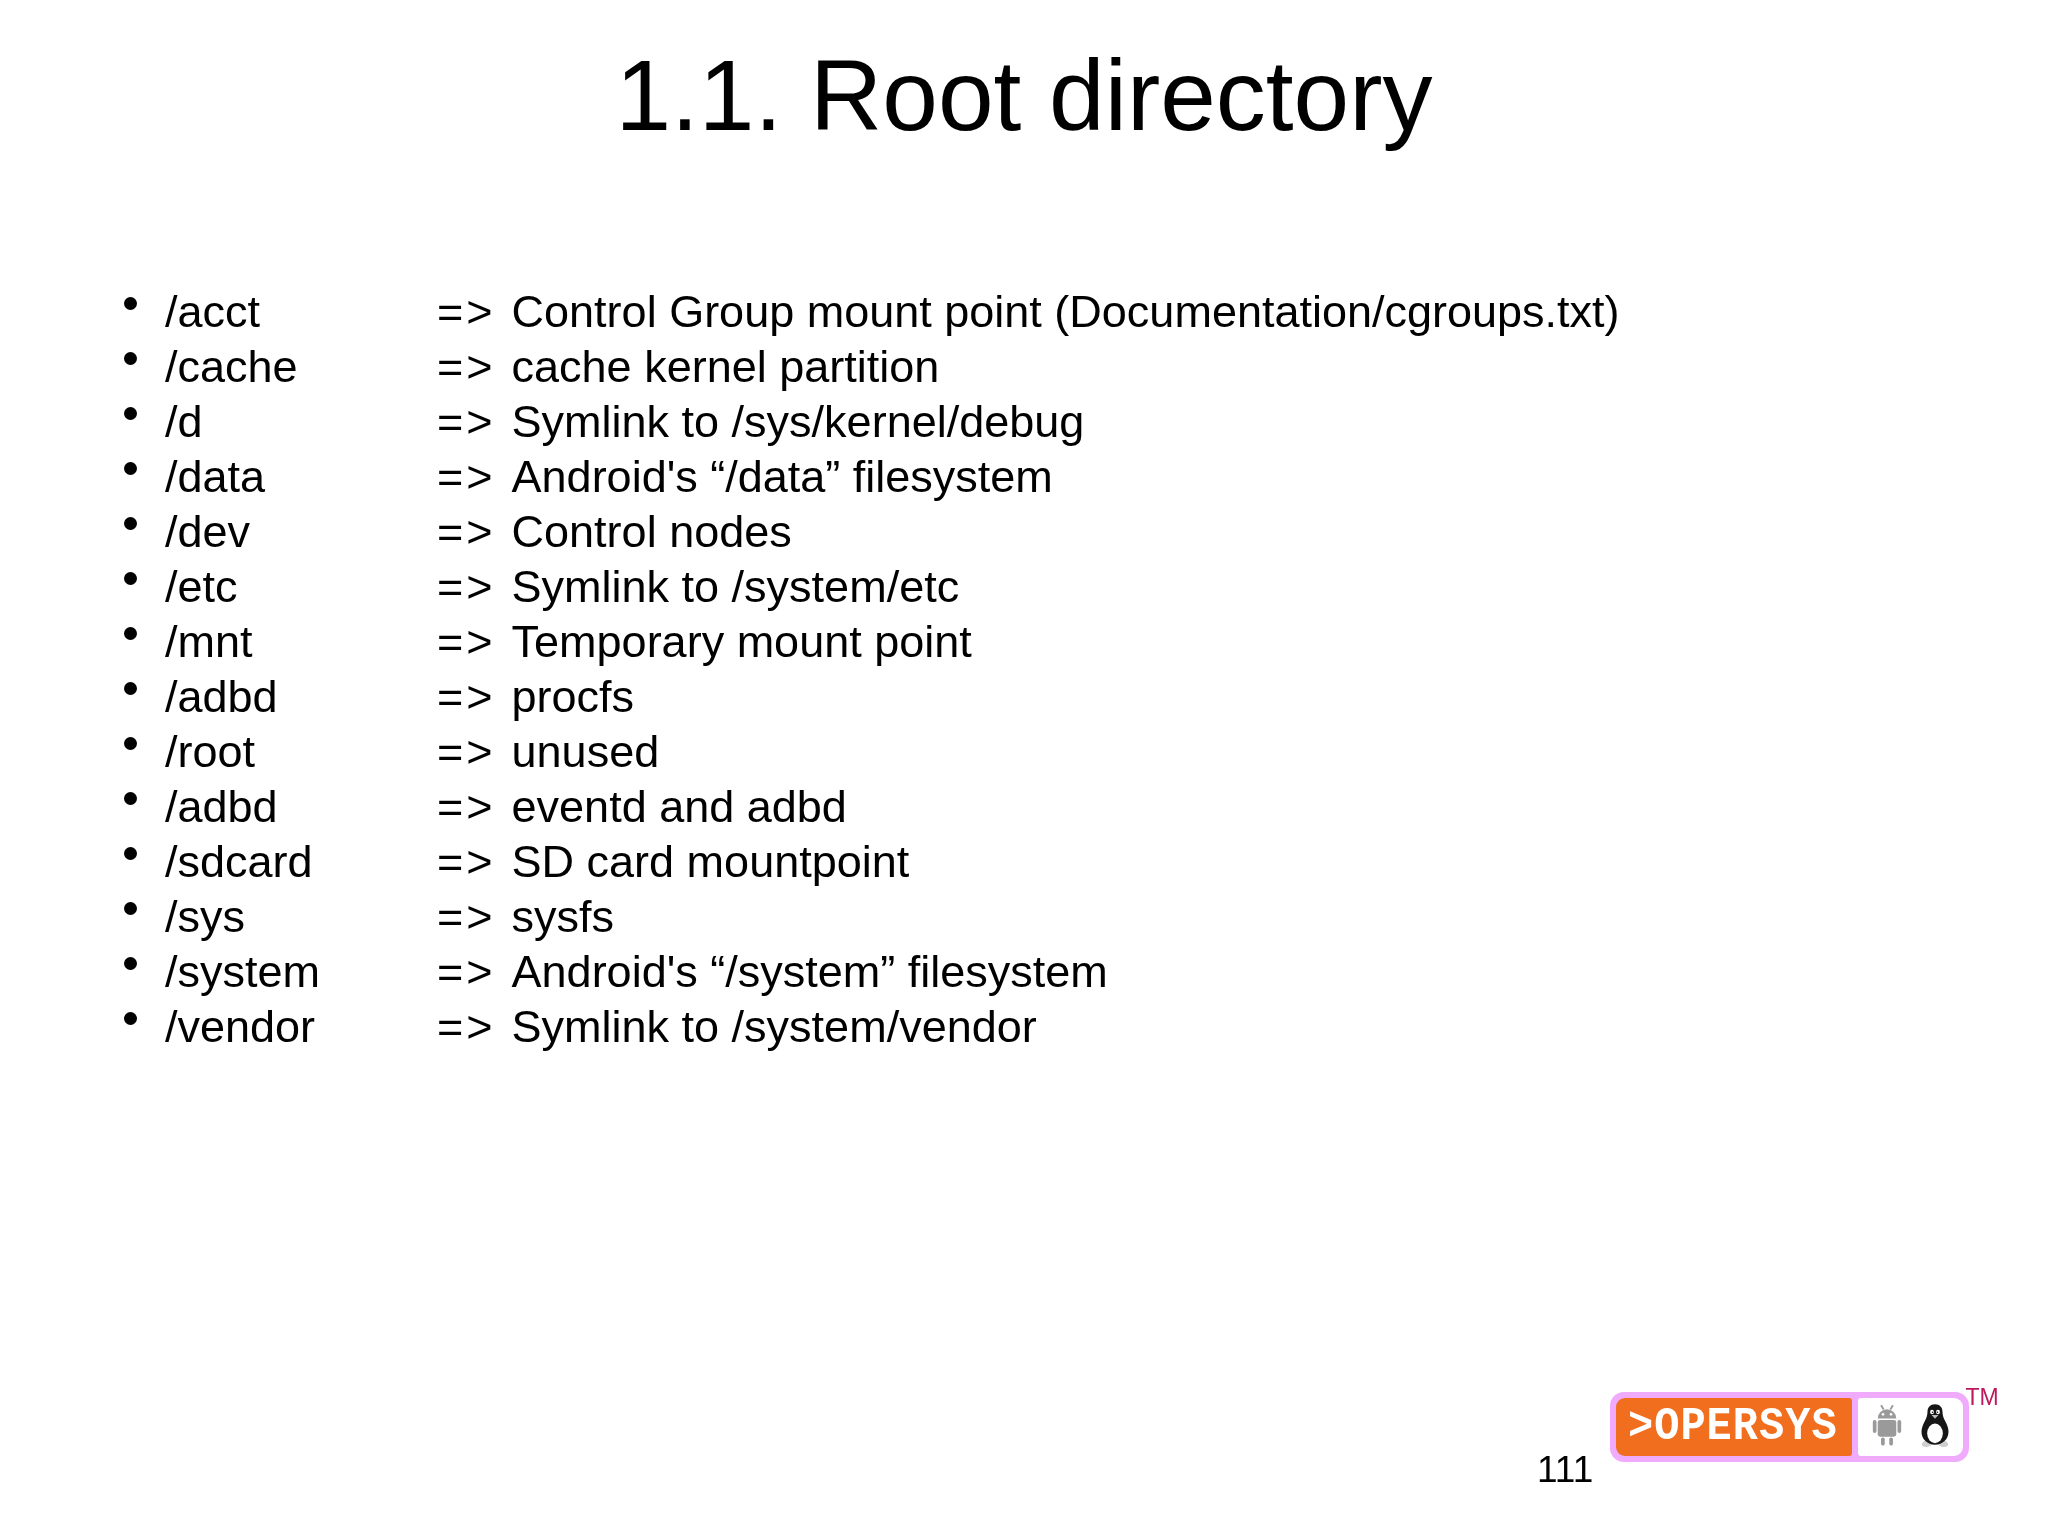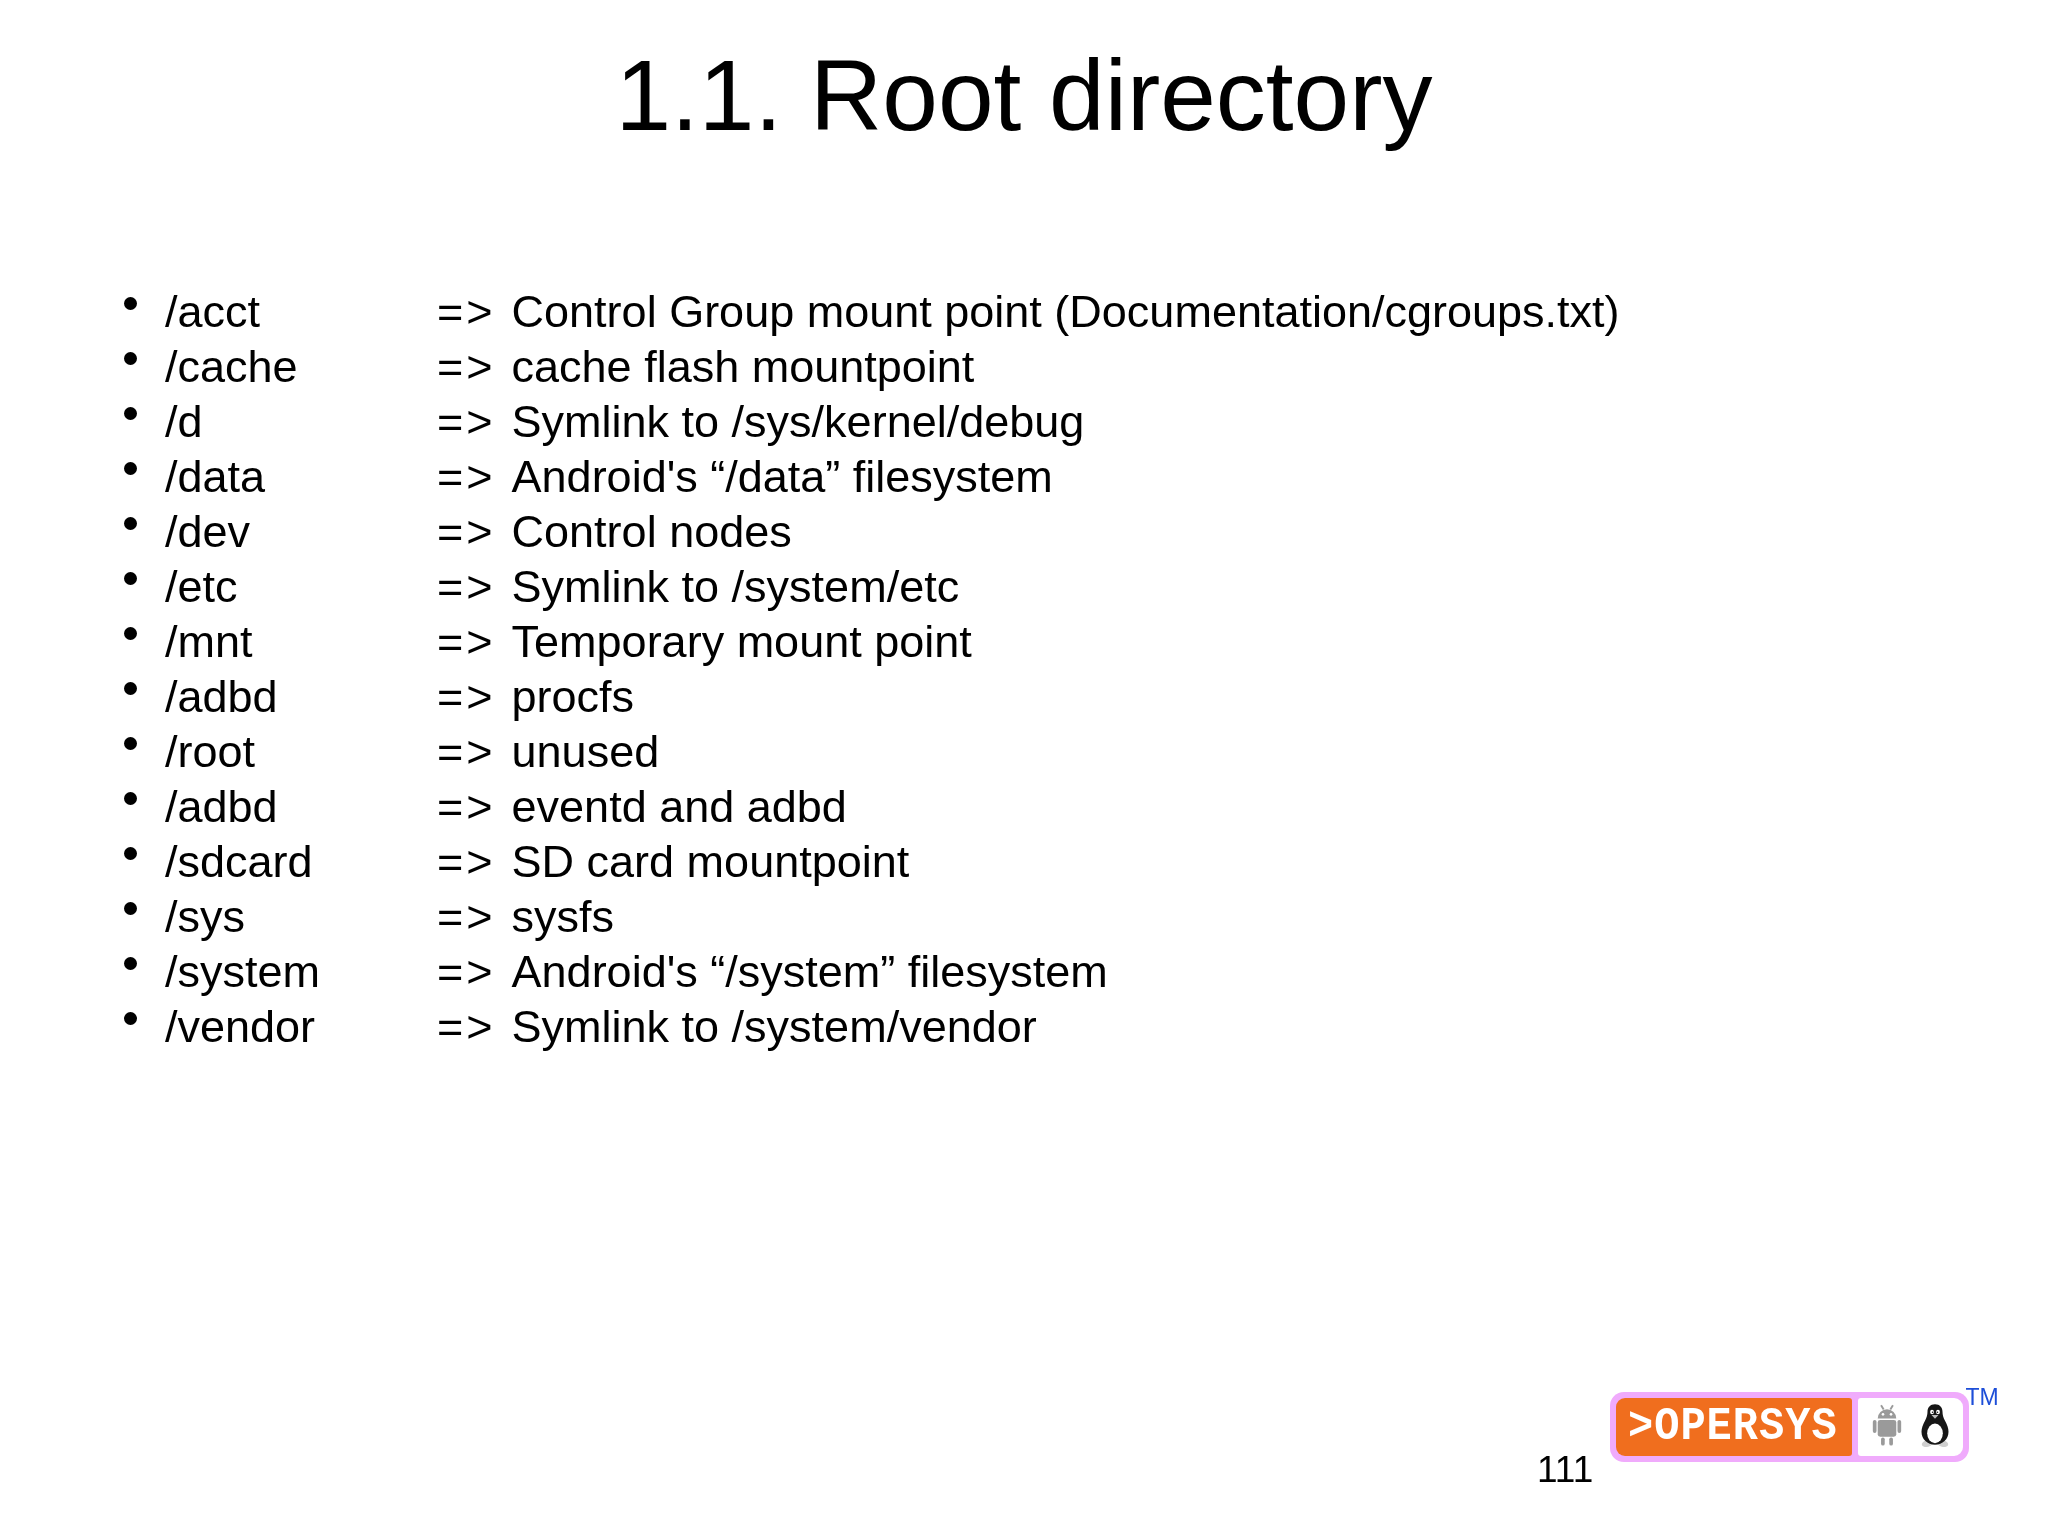--- a/index.html
+++ b/index.html
@@ -126,40 +126,40 @@
     border-radius: 3px 9px 9px 3px;
     padding: 0 8px;
     gap: 7px;
   }
   .trademark {
     position: absolute;
     right: -30px;
     top: -8px;
     font-size: 23px;
     font-weight: 400;
-    color: #1d4ed8;
+    color: #be185d;
   }
 </style>
 </head>
 <body>
 
 <div class="slide">
 
   <h1 class="slide-title">1.1. Root directory</h1>
 
   <ul class="dir-list">
     <li class="dir-row">
       <span class="bullet"></span>
       <span class="term">/acct</span>
       <span class="def"><span class="arrow">=&gt;</span><span>Control Group mount point (Documentation/cgroups.txt)</span></span>
     </li>
     <li class="dir-row">
       <span class="bullet"></span>
       <span class="term">/cache</span>
-      <span class="def"><span class="arrow">=&gt;</span><span>cache flash mountpoint</span></span>
+      <span class="def"><span class="arrow">=&gt;</span><span>cache kernel partition</span></span>
     </li>
     <li class="dir-row">
       <span class="bullet"></span>
       <span class="term">/d</span>
       <span class="def"><span class="arrow">=&gt;</span><span>Symlink to /sys/kernel/debug</span></span>
     </li>
     <li class="dir-row">
       <span class="bullet"></span>
       <span class="term">/data</span>
       <span class="def"><span class="arrow">=&gt;</span><span>Android's “/data” filesystem</span></span>

